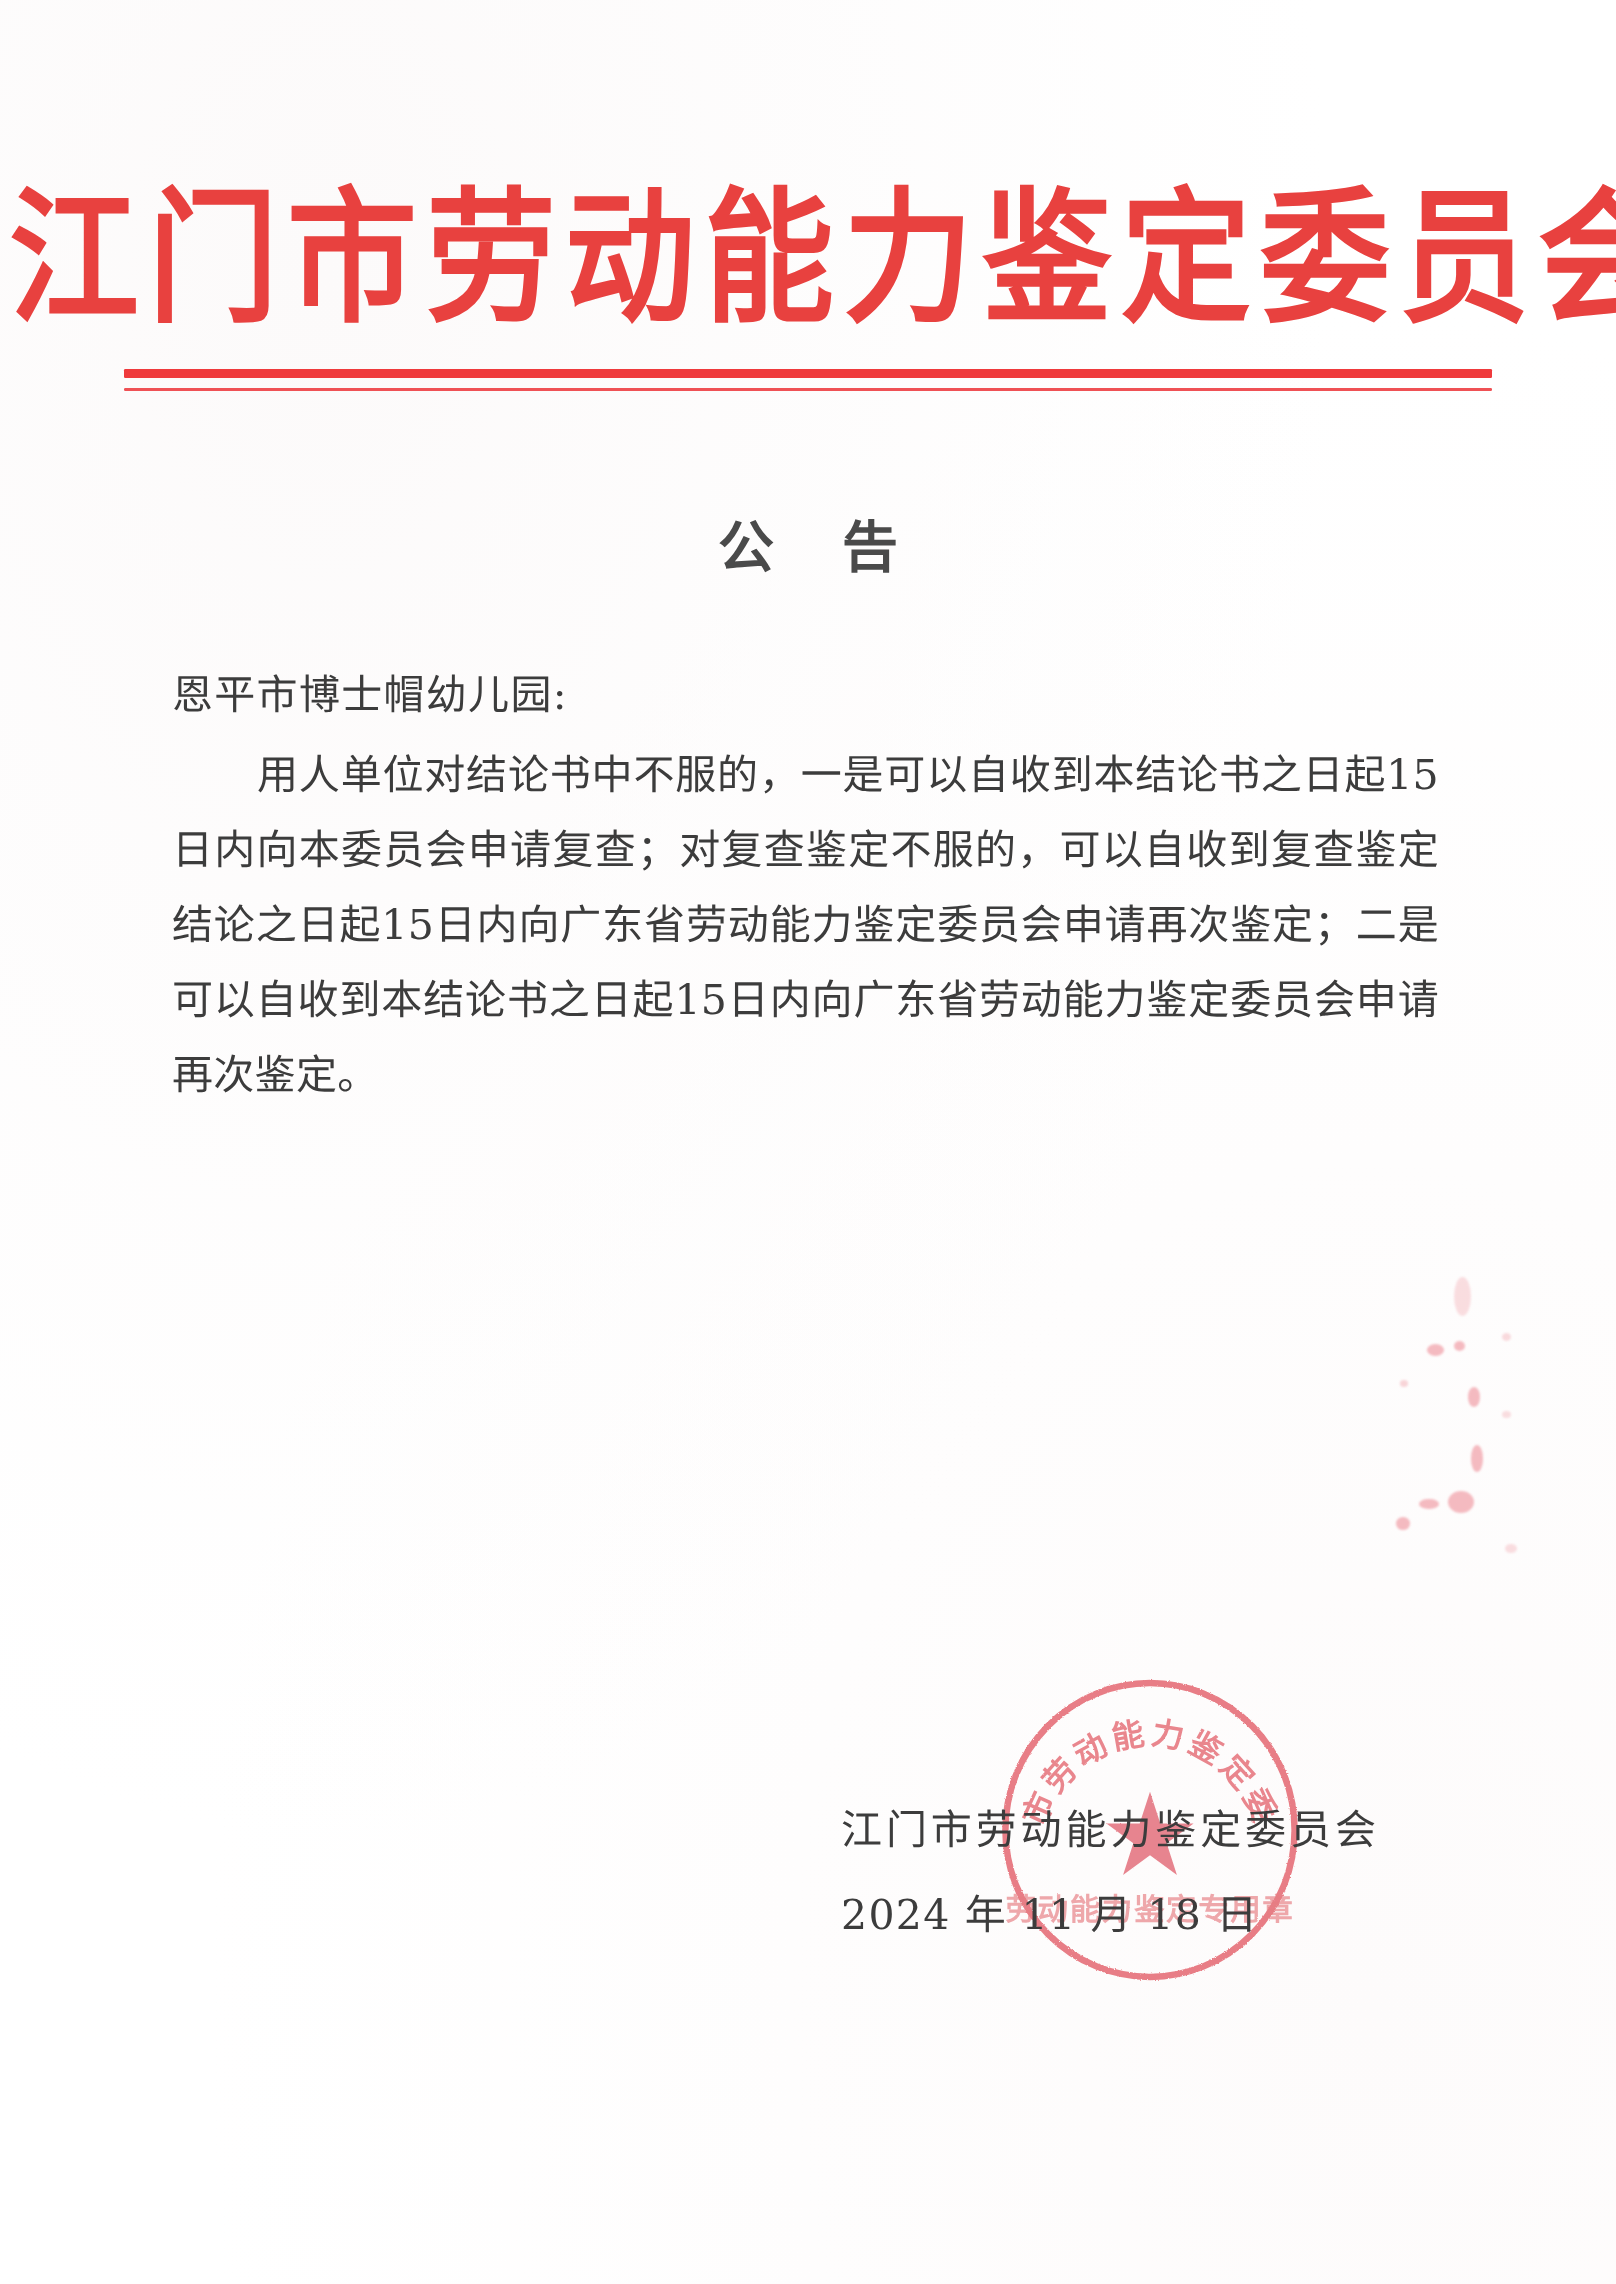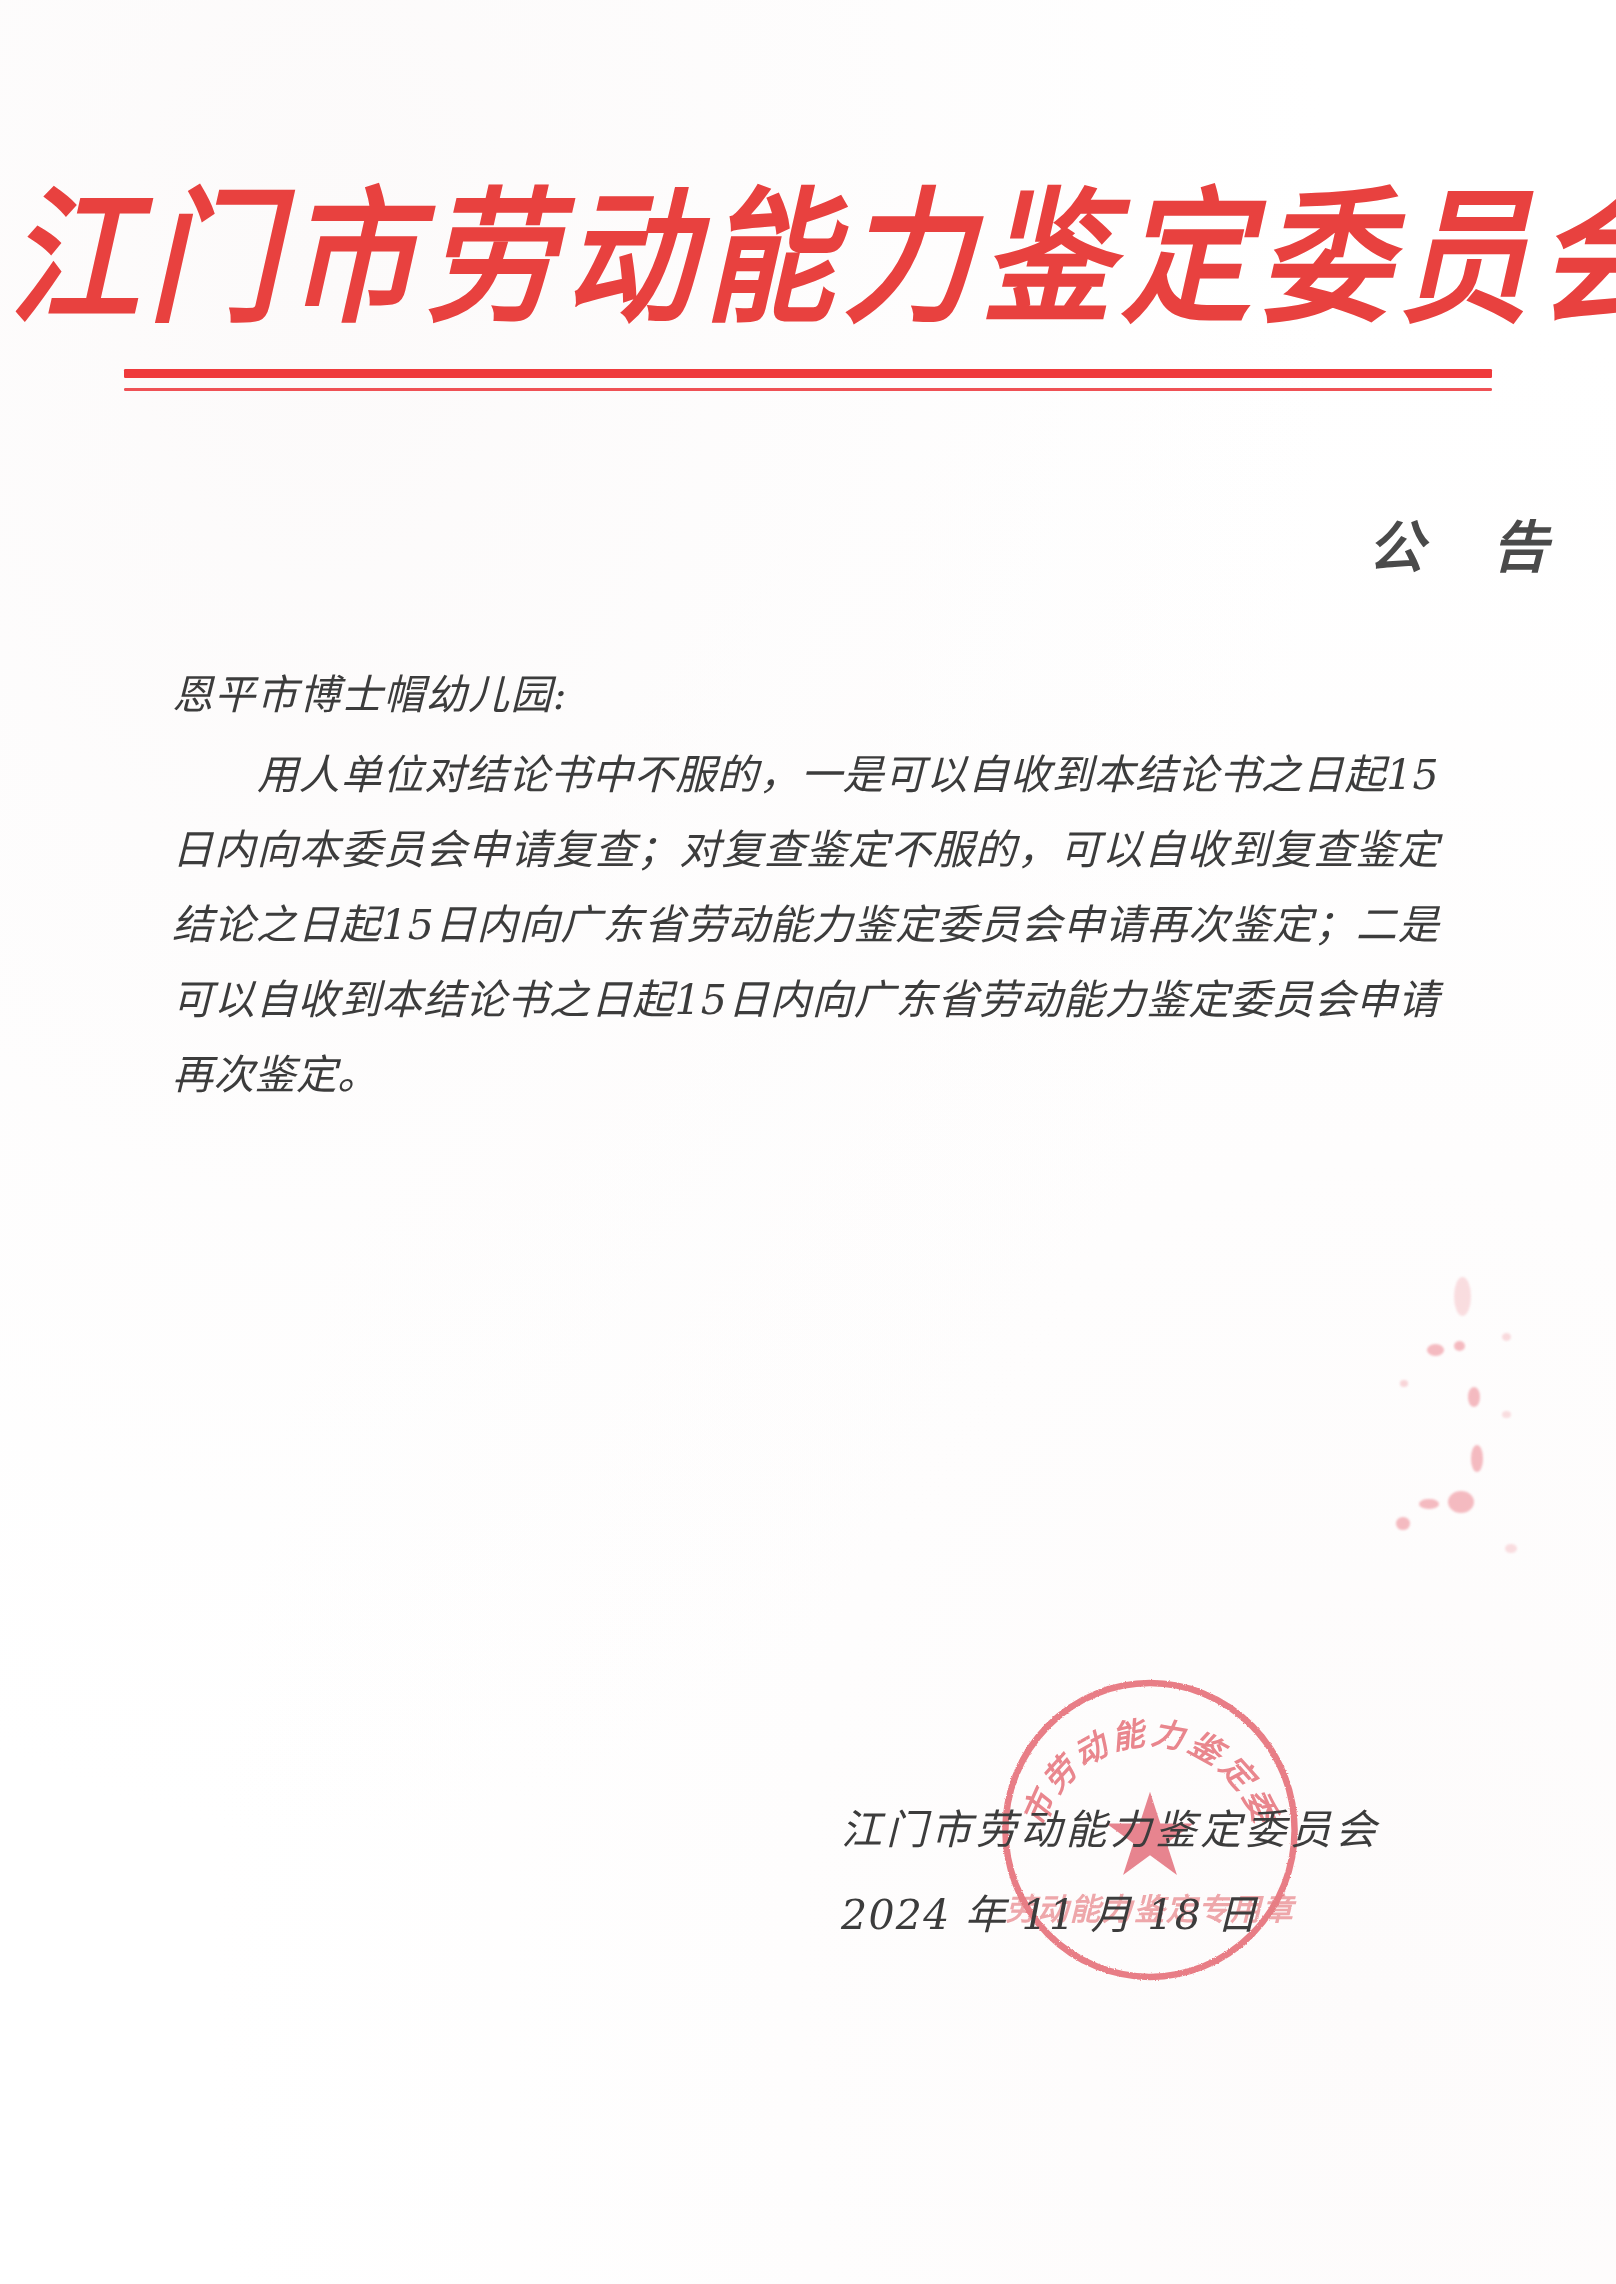--- a/index.html
+++ b/index.html
@@ -13,21 +13,20 @@
     font-family: "DejaVu Sans", "Liberation Sans", sans-serif;
   }
 
   
   #page {
     position: relative;
     width: 1616px;
     height: 2284px;
     background: #fde047;
     overflow: hidden;
-    font-style: italic;
   }
 
   
   #paper-texture {
     position: absolute;
     inset: 0;
     background:
       radial-gradient(ellipse at 20% 12%, rgba(252,250,250,1) 0%, rgba(255,255,255,0) 55%),
       radial-gradient(ellipse at 85% 88%, rgba(253,251,251,1) 0%, rgba(255,255,255,0) 60%),
       #ffffff;
@@ -76,21 +75,21 @@
     opacity: .92;
     border-radius: 1.3px;
   }
 
   
   #doc-title {
     position: absolute;
     left: 0;
     top: 502px;
     width: 1616px;
-    text-align: right;
+    text-align: center;
     font-family: "DejaVu Sans", "Liberation Sans", sans-serif;
     font-size: 56px;
     font-weight: 700;
     color: #4a4a4a;
     letter-spacing: 68px;
     text-indent: 68px;
     white-space: nowrap;
   }
 
   

